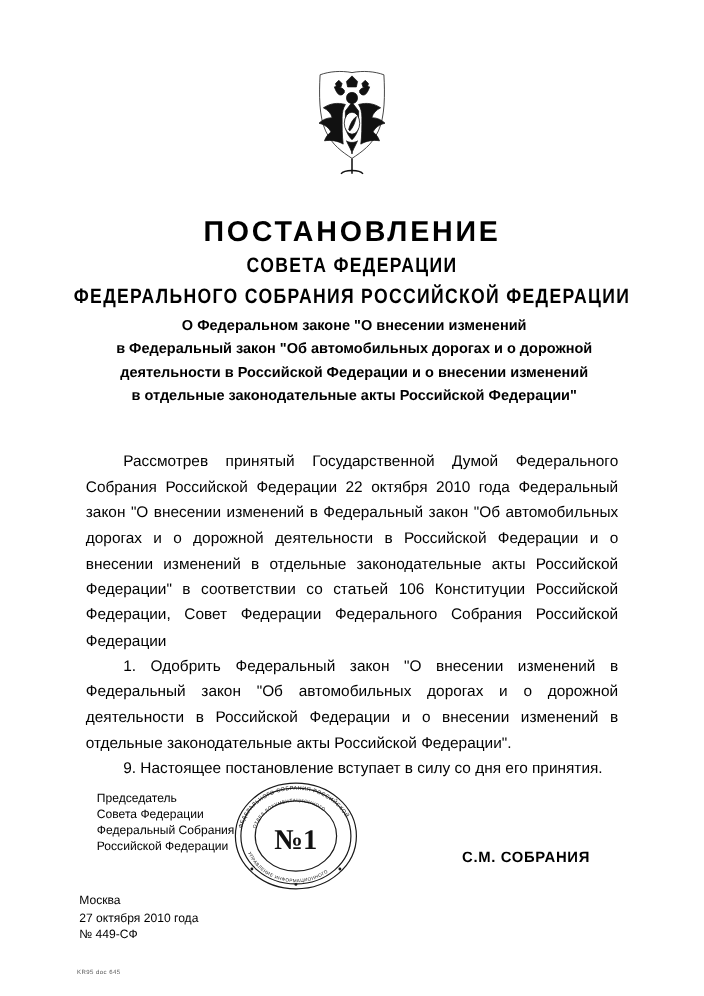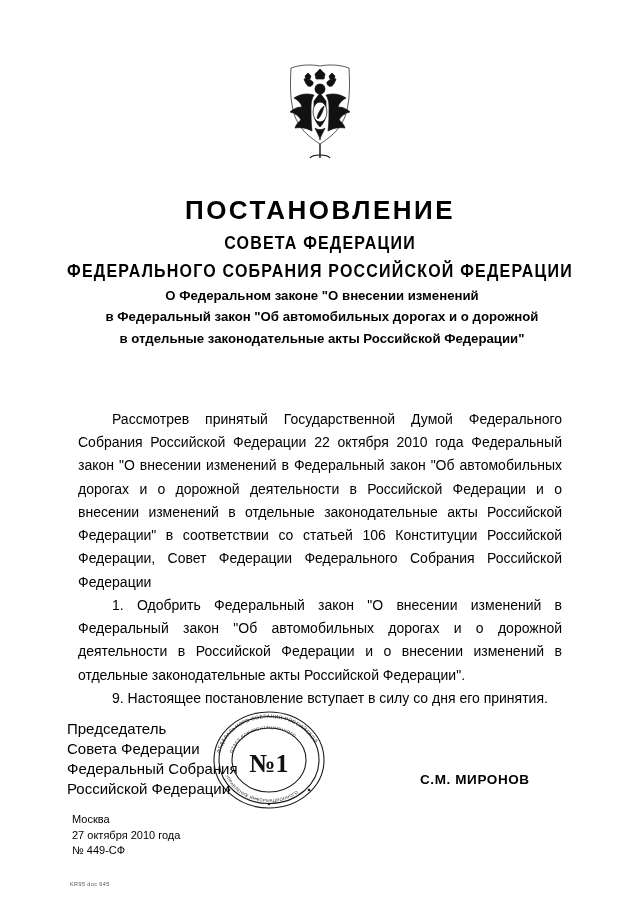--- a/index.html
+++ b/index.html
@@ -94,22 +94,22 @@
   }
   .body-block p.cont { text-indent: 0; }
   .spaced {
     letter-spacing: 2.4px;
   }
 
   
   .sign-left {
     position: absolute;
     top: 719px;
-    left: 67px;
-    font-size: 15px;
+    left: 88px;
+    font-size: 11px;
     line-height: 1.33;
   }
   .sign-right {
     position: absolute;
     top: 772px;
     left: 420px;
     font-size: 13.5px;
     font-weight: bold;
     letter-spacing: 0.6px;
   }
@@ -179,20 +179,21 @@
 
   <div class="title-block">
     <div class="doc-title">ПОСТАНОВЛЕНИЕ</div>
     <div class="doc-subtitle1">СОВЕТА ФЕДЕРАЦИИ</div>
     <div class="doc-subtitle2">ФЕДЕРАЛЬНОГО СОБРАНИЯ РОССИЙСКОЙ ФЕДЕРАЦИИ</div>
   </div>
 
   <div class="subject">
     <div>О Федеральном законе "О внесении изменений</div>
     <div>в Федеральный закон "Об автомобильных дорогах и о дорожной</div>
+    <div>деятельности в Российской Федерации и о внесении изменений</div>
     <div>в отдельные законодательные акты Российской Федерации"</div>
   </div>
 
   <div class="body-block">
     <p>Рассмотрев принятый Государственной Думой Федерального Собрания Российской Федерации 22 октября 2010 года Федеральный закон "О внесении изменений в Федеральный закон "Об автомобильных дорогах и о дорожной деятельности в Российской Федерации и о внесении изменений в отдельные законодательные акты Российской Федерации" в соответствии со статьей 106 Конституции Российской Федерации, Совет Федерации Федерального Собрания Российской Федерации</p>
     <p>1. Одобрить Федеральный закон "О внесении изменений в Федеральный закон "Об автомобильных дорогах и о дорожной деятельности в Российской Федерации и о внесении изменений в отдельные законодательные акты Российской Федерации".</p>
     <p>9. Настоящее постановление вступает в силу со дня его принятия.</p>
   </div>
 
   <div class="sign-left">
@@ -227,21 +228,21 @@
       </g>
       <g fill="#1a1a1a">
         <circle cx="24" cy="84" r="1.3"></circle>
         <circle cx="104" cy="84" r="1.3"></circle>
         <circle cx="64" cy="98" r="1.3"></circle>
       </g>
       <text x="64" y="66" text-anchor="middle" font-family="'Liberation Serif', serif" font-size="26" font-weight="bold" fill="#111111">№1</text>
     </svg>
   </div>
 
-  <div class="sign-right">С.М. МИРОНОВ</div>
+  <div class="sign-right">С.М. СОБРАНИЯ</div>
 
   <div class="footer-block">
     <div>Москва</div>
     <div>27 октября 2010 года</div>
     <div>№ 449-СФ</div>
   </div>
 
   <div class="doc-code">KR95 doc  645</div>
 </div>
 

